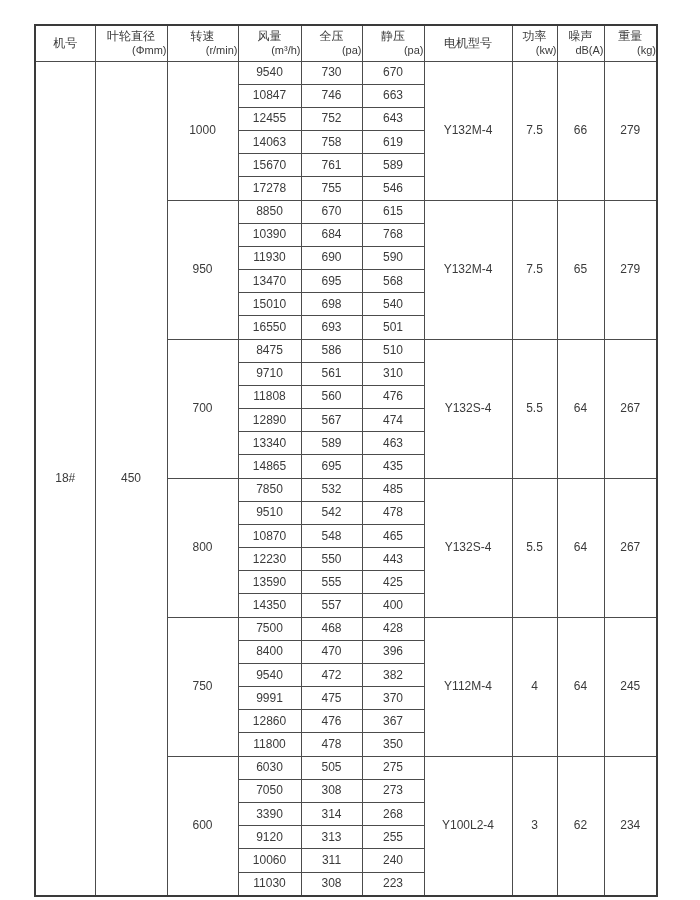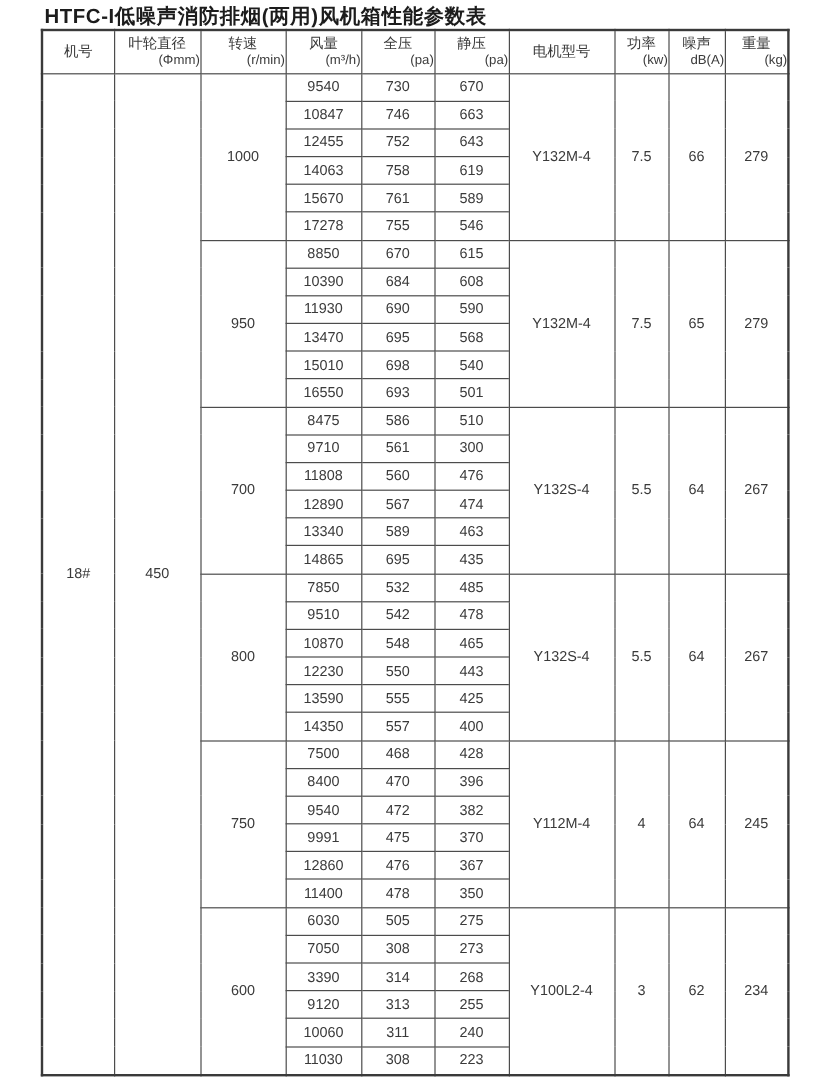--- a/index.html
+++ b/index.html
@@ -28,21 +28,20 @@
     color:#3a3a3a;line-height:1.25;
     overflow:hidden;white-space:nowrap;
   }
   table.perf thead tr{height:36px;}
   .unit{font-size:11px;text-align:right;}
 </style>
 </head>
 <body>
 
 <div class="page">
-  <div class="title">HTFC-I低噪声消防排烟(两用)风机箱性能参数表</div>
 
   <table class="perf">
     <colgroup>
       <col style="width:60px">
         <col style="width:72px">
         <col style="width:71px">
         <col style="width:63px">
         <col style="width:61px">
         <col style="width:62px">
         <col style="width:88px">
@@ -138,21 +137,21 @@
         <td>670</td>
         <td>615</td>
         <td rowspan="6">Y132M-4</td>
         <td rowspan="6">7.5</td>
         <td rowspan="6">65</td>
         <td rowspan="6">279</td>
       </tr>
       <tr>
           <td>10390</td>
           <td>684</td>
-          <td>608</td>
+          <td>768</td>
         </tr>
       <tr>
           <td>11930</td>
           <td>690</td>
           <td>590</td>
         </tr>
       <tr>
           <td>13470</td>
           <td>695</td>
           <td>568</td>
@@ -174,21 +173,21 @@
         <td>586</td>
         <td>510</td>
         <td rowspan="6">Y132S-4</td>
         <td rowspan="6">5.5</td>
         <td rowspan="6">64</td>
         <td rowspan="6">267</td>
       </tr>
       <tr>
           <td>9710</td>
           <td>561</td>
-          <td>300</td>
+          <td>310</td>
         </tr>
       <tr>
           <td>11808</td>
           <td>560</td>
           <td>476</td>
         </tr>
       <tr>
           <td>12890</td>
           <td>567</td>
           <td>474</td>
@@ -264,21 +263,21 @@
           <td>9991</td>
           <td>475</td>
           <td>370</td>
         </tr>
       <tr>
           <td>12860</td>
           <td>476</td>
           <td>367</td>
         </tr>
       <tr>
-          <td>11400</td>
+          <td>11800</td>
           <td>478</td>
           <td>350</td>
         </tr>
 
       <tr>
         <td rowspan="6">600</td>
         <td>6030</td>
         <td>505</td>
         <td>275</td>
         <td rowspan="6">Y100L2-4</td>

